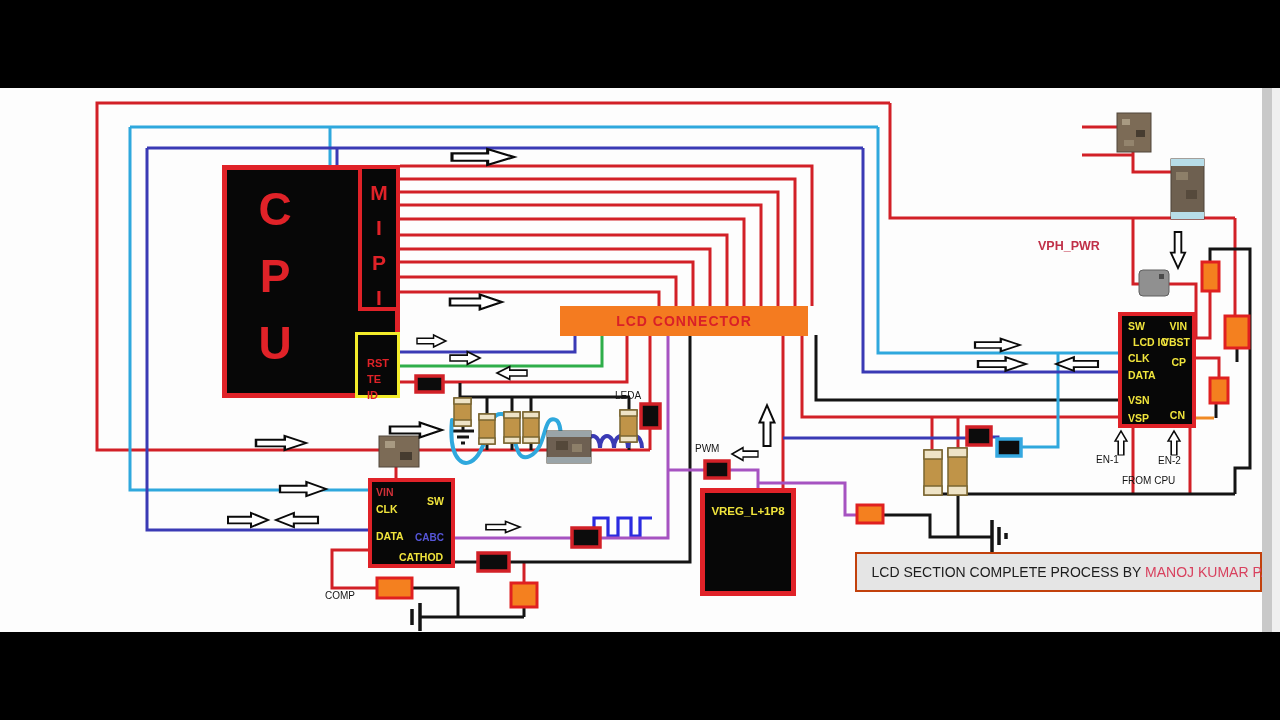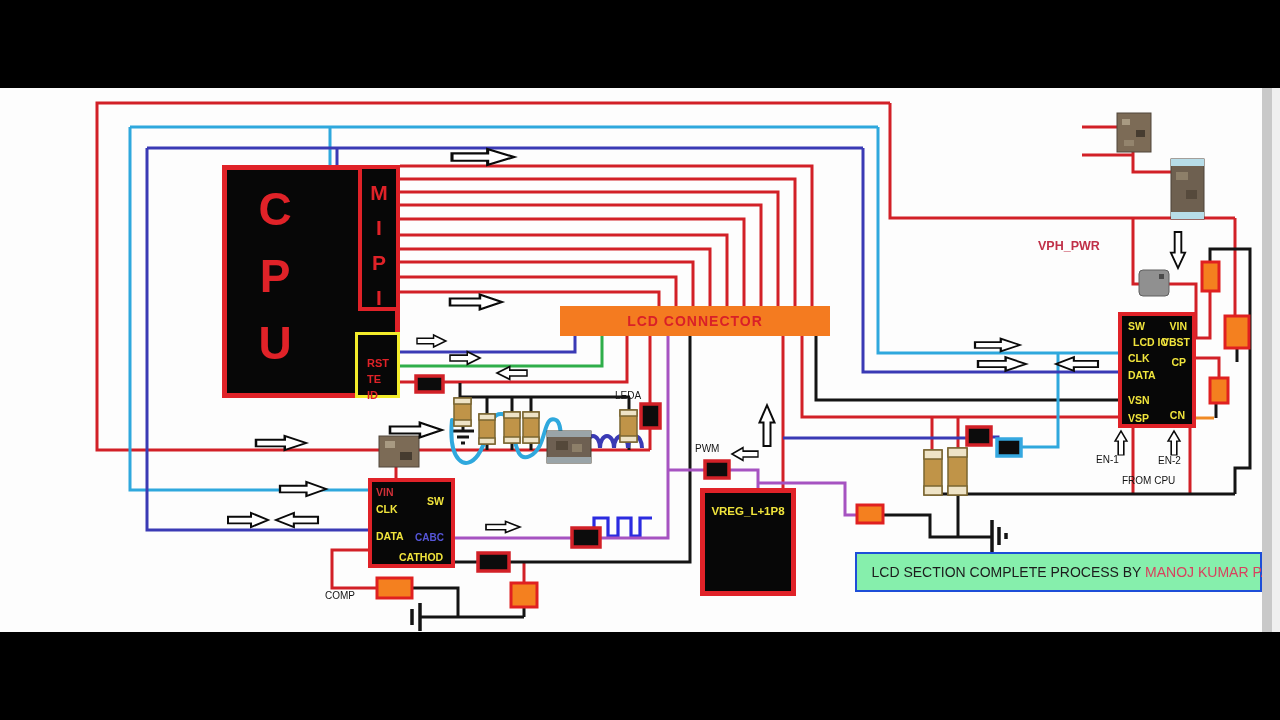--- a/index.html
+++ b/index.html
@@ -18,21 +18,21 @@
   .connector{position:absolute;background:#f47b20;display:flex;align-items:center;
     justify-content:center;color:#d92028;font-size:14px;font-weight:600;letter-spacing:1px;}
   .charger{display:flex;align-items:center;justify-content:center;color:#ded23e;
     font-size:11px;font-weight:700;}
   .pin{position:absolute;font-size:10.5px;font-weight:700;color:#f0e43c;white-space:nowrap;}
   .pin.redtx{color:#d03038;}
   .pin.bluetx{color:#5656d8;font-size:10px;}
   .vreg-label{text-align:center;padding-top:12px;color:#f0e43c;font-size:11.5px;font-weight:700;}
   .freelabel{position:absolute;font-size:10px;color:#141414;white-space:nowrap;}
   .vph{color:#c03048;font-size:12.5px;font-weight:600;margin-top:37px;}
-  .banner{position:absolute;box-sizing:border-box;background:#86efac;border:2px solid #1d4ed8;
+  .banner{position:absolute;box-sizing:border-box;background:#e5e5e5;border:2px solid #c2410c;
     display:flex;align-items:center;justify-content:center;font-size:14px;color:#1c1c1c;
     white-space:pre;padding-left:36px;}
   .banner .author{color:#d8415e;}
   .scroll-strip{position:absolute;top:88px;height:544px;}
 </style>
 </head>
 <body>
 
 <div class="stage">
 
@@ -225,21 +225,21 @@
   </div>
 
   <div class="blk" style="left:355px;top:332px;width:45px;height:66px;border:3px solid #f2ec2a;">
     <div class="rst-labels">
       <div>RST</div>
       <div>TE</div>
       <div>ID</div>
     </div>
   </div>
 
-  <div class="connector" style="left:560px;top:306px;width:270px;height:30px;">
+  <div class="connector" style="left:560px;top:306px;width:248px;height:30px;">
     <span>LCD CONNECTOR</span>
   </div>
 
 
   <div class="blk" style="left:1118px;top:312px;width:78px;height:116px;border:4px solid #e02228;">
     <span class="pin" style="left:6px;top:4px;">SW</span>
     <span class="pin" style="right:5px;top:4px;">VIN</span>
     <span class="pin" style="left:11px;top:20px;">LCD IC</span>
     <span class="pin" style="right:2px;top:20px;">VBST</span>
     <span class="pin" style="left:6px;top:36px;">CLK</span>

